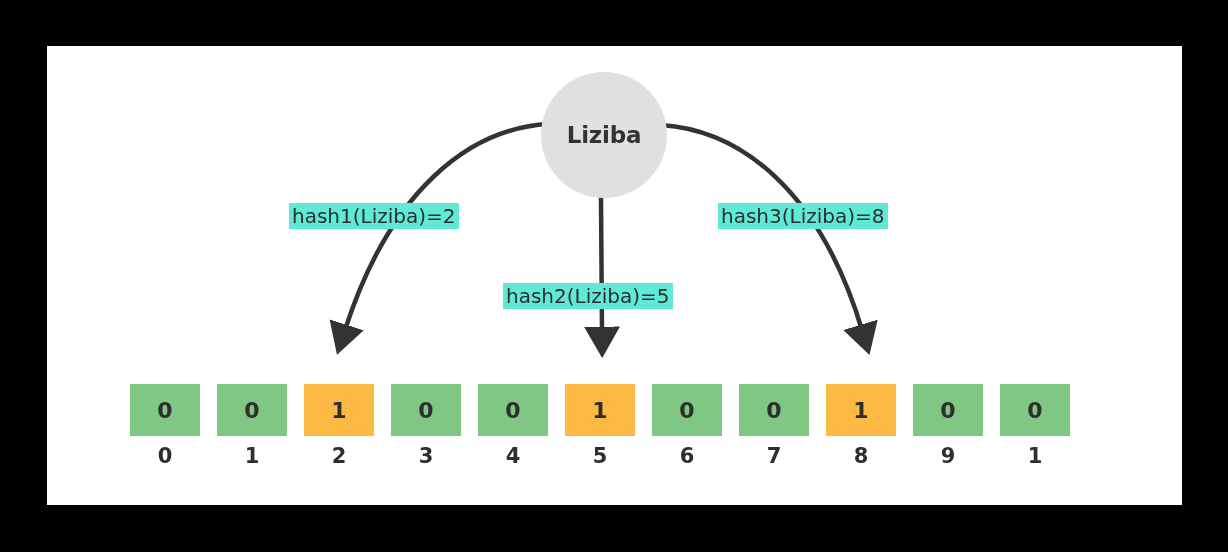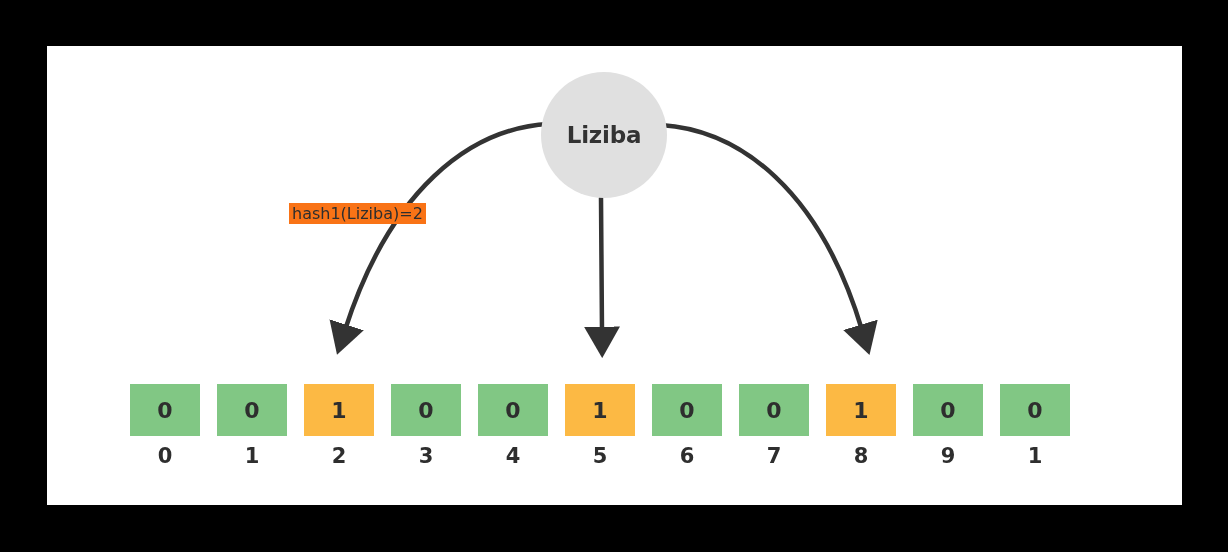--- a/index.html
+++ b/index.html
@@ -58,23 +58,23 @@
   }
   .node-label {
     font-size: 23px;
     font-weight: bold;
     color: #333333;
     letter-spacing: -0.2px;
   }
   
   .hash-label {
     position: absolute;
-    font-size: 16px;
+    font-size: 20px;
     color: #2e2e2e;
-    background: #f97316;
+    background: #5eead4;
     padding: 1px 3px;
     white-space: nowrap;
   }
   #hash1-label { left: 289px; top: 203px; }
   #hash2-label { left: 503px; top: 283px; }
   #hash3-label { left: 718px; top: 203px; }
   
   #bit-array {
     position: absolute;
     left: 130px;
@@ -128,20 +128,22 @@
       <path d="M 601 198 L 602 332" fill="none" stroke="#333333" stroke-width="4.5" stroke-linecap="round" marker-end="url(#arrowhead)"></path>
 
       <path d="M 661 125 C 740 130 820 190 862 330" fill="none" stroke="#333333" stroke-width="4.5" stroke-linecap="round" marker-end="url(#arrowhead)"></path>
     </svg>
 
     <div class="node-circle">
       <span class="node-label">Liziba</span>
     </div>
 
     <div class="hash-label" id="hash1-label">hash1(Liziba)=2</div>
+    <div class="hash-label" id="hash2-label">hash2(Liziba)=5</div>
+    <div class="hash-label" id="hash3-label">hash3(Liziba)=8</div>
 
     <div id="bit-array">
       <div class="bit-col">
         <div class="bit-cell off">0</div>
         <div class="bit-index">0</div>
       </div>
       <div class="bit-col">
         <div class="bit-cell off">0</div>
         <div class="bit-index">1</div>
       </div>

